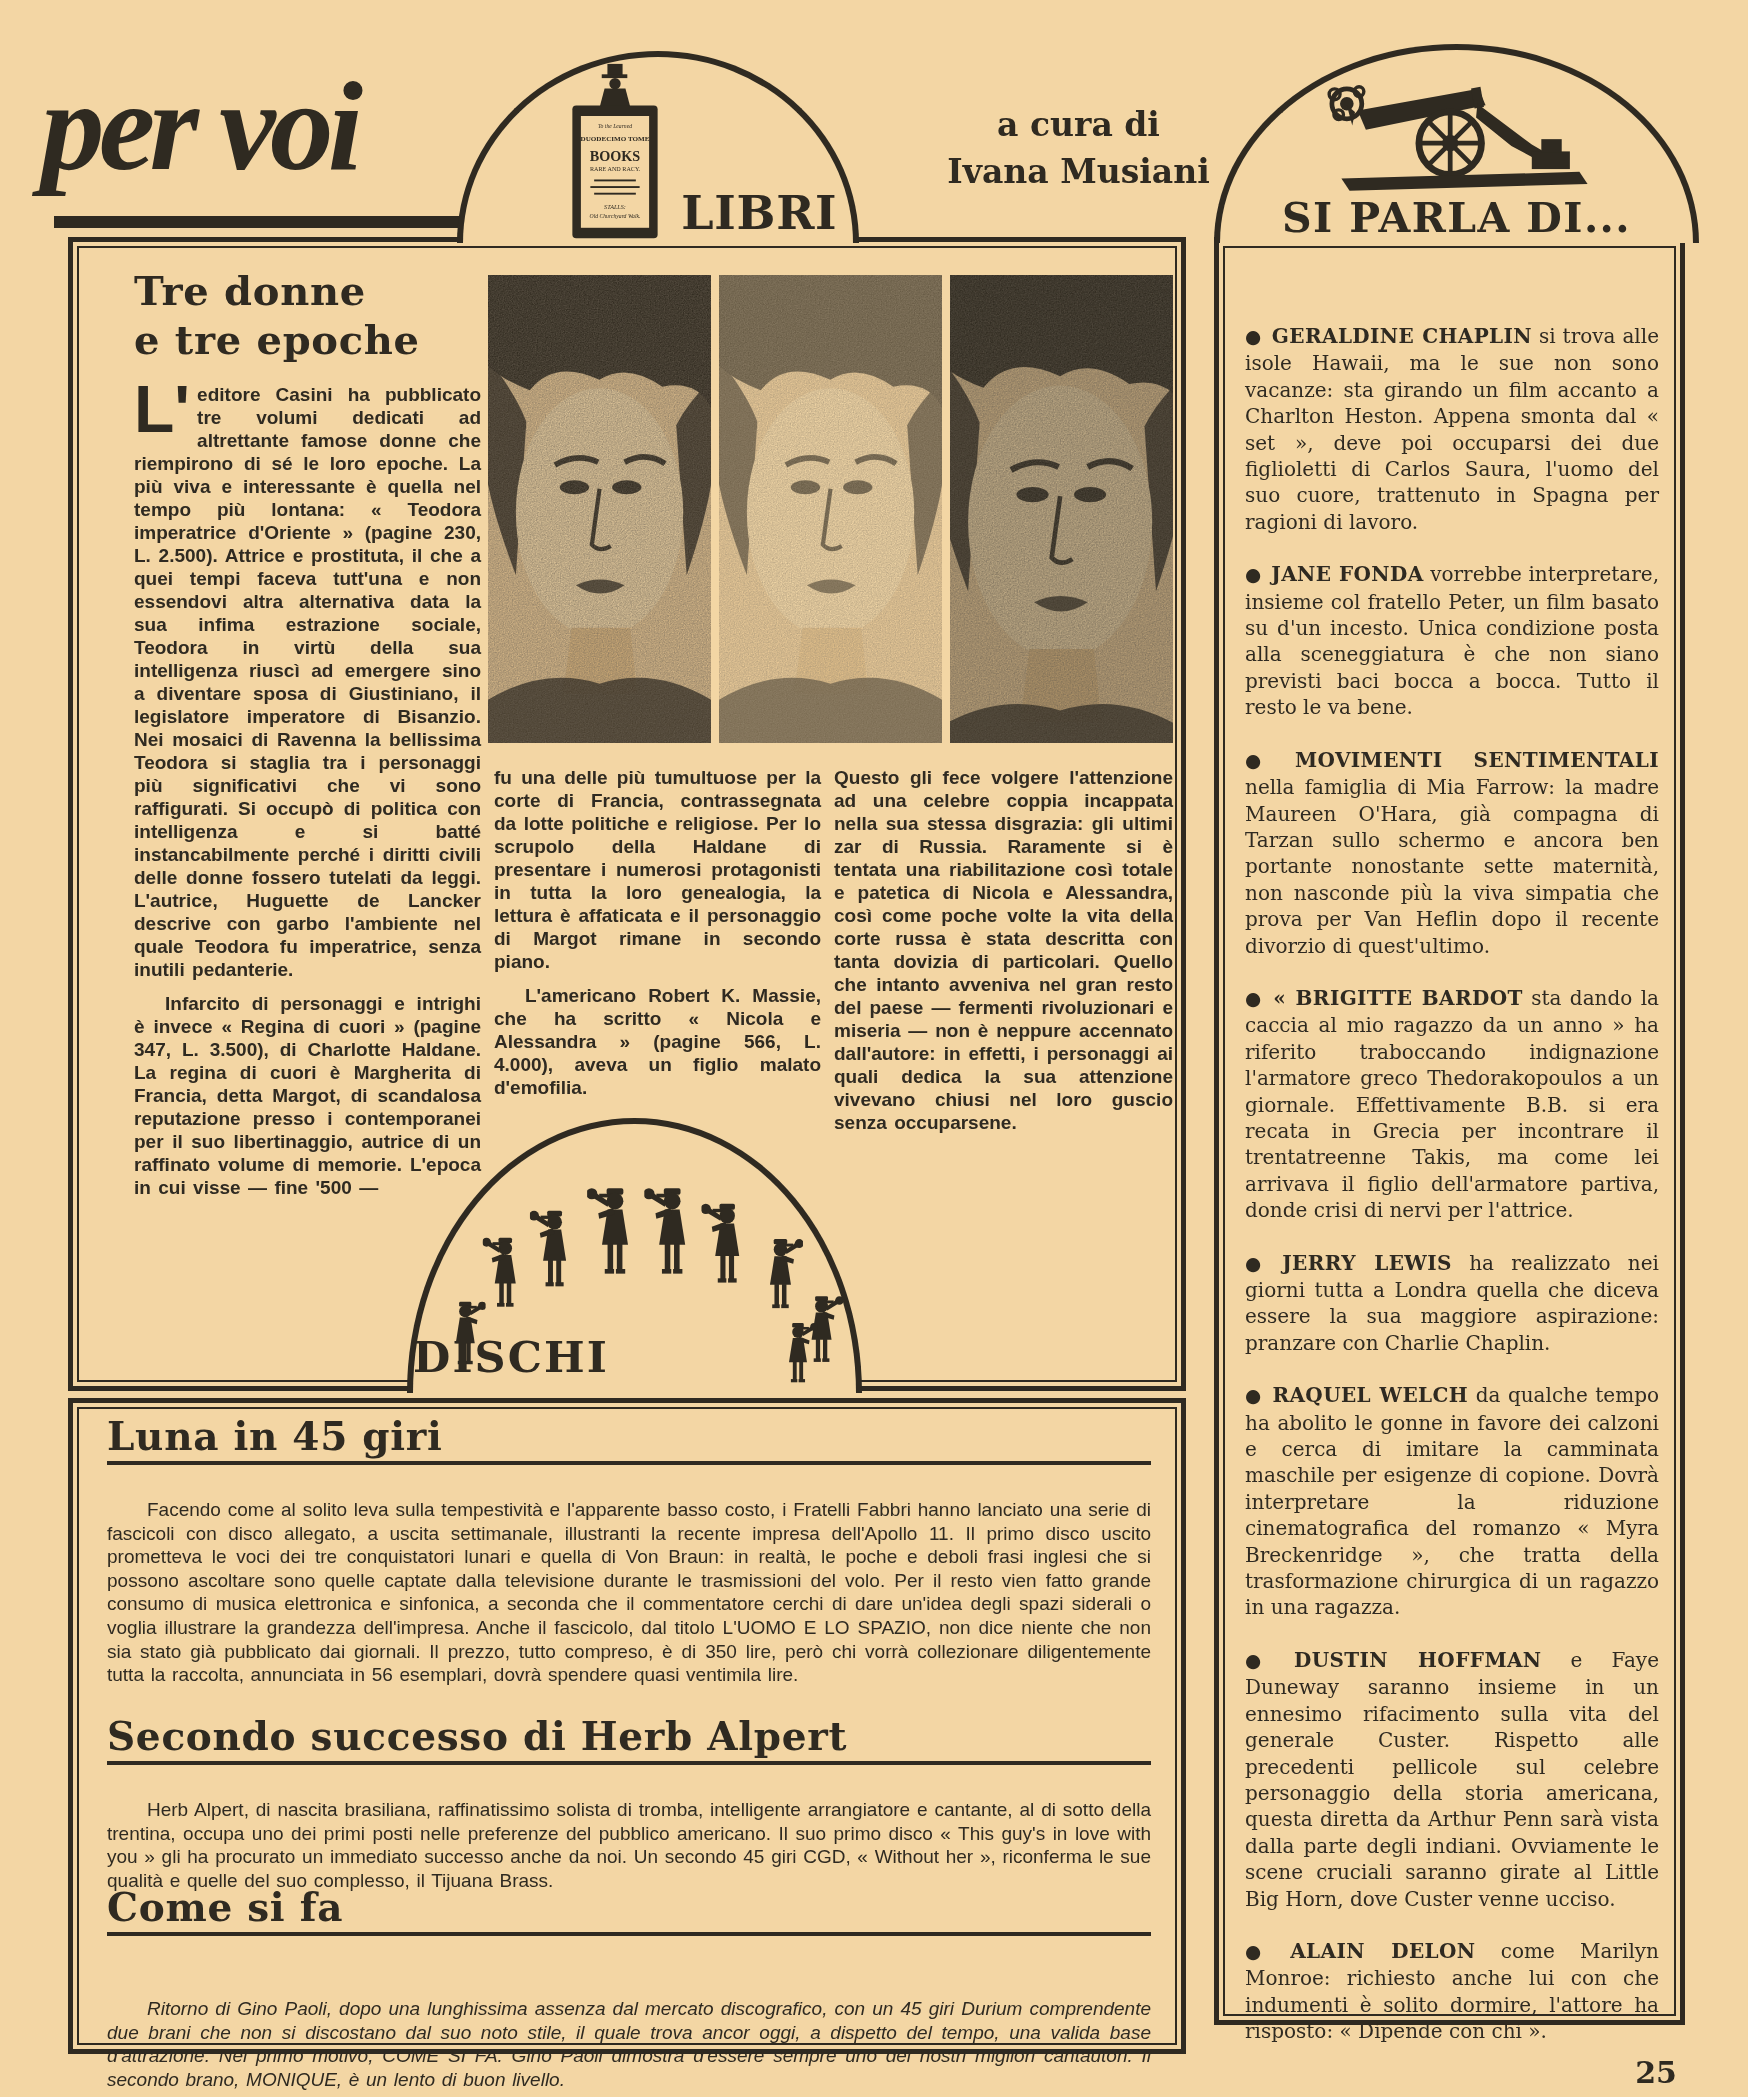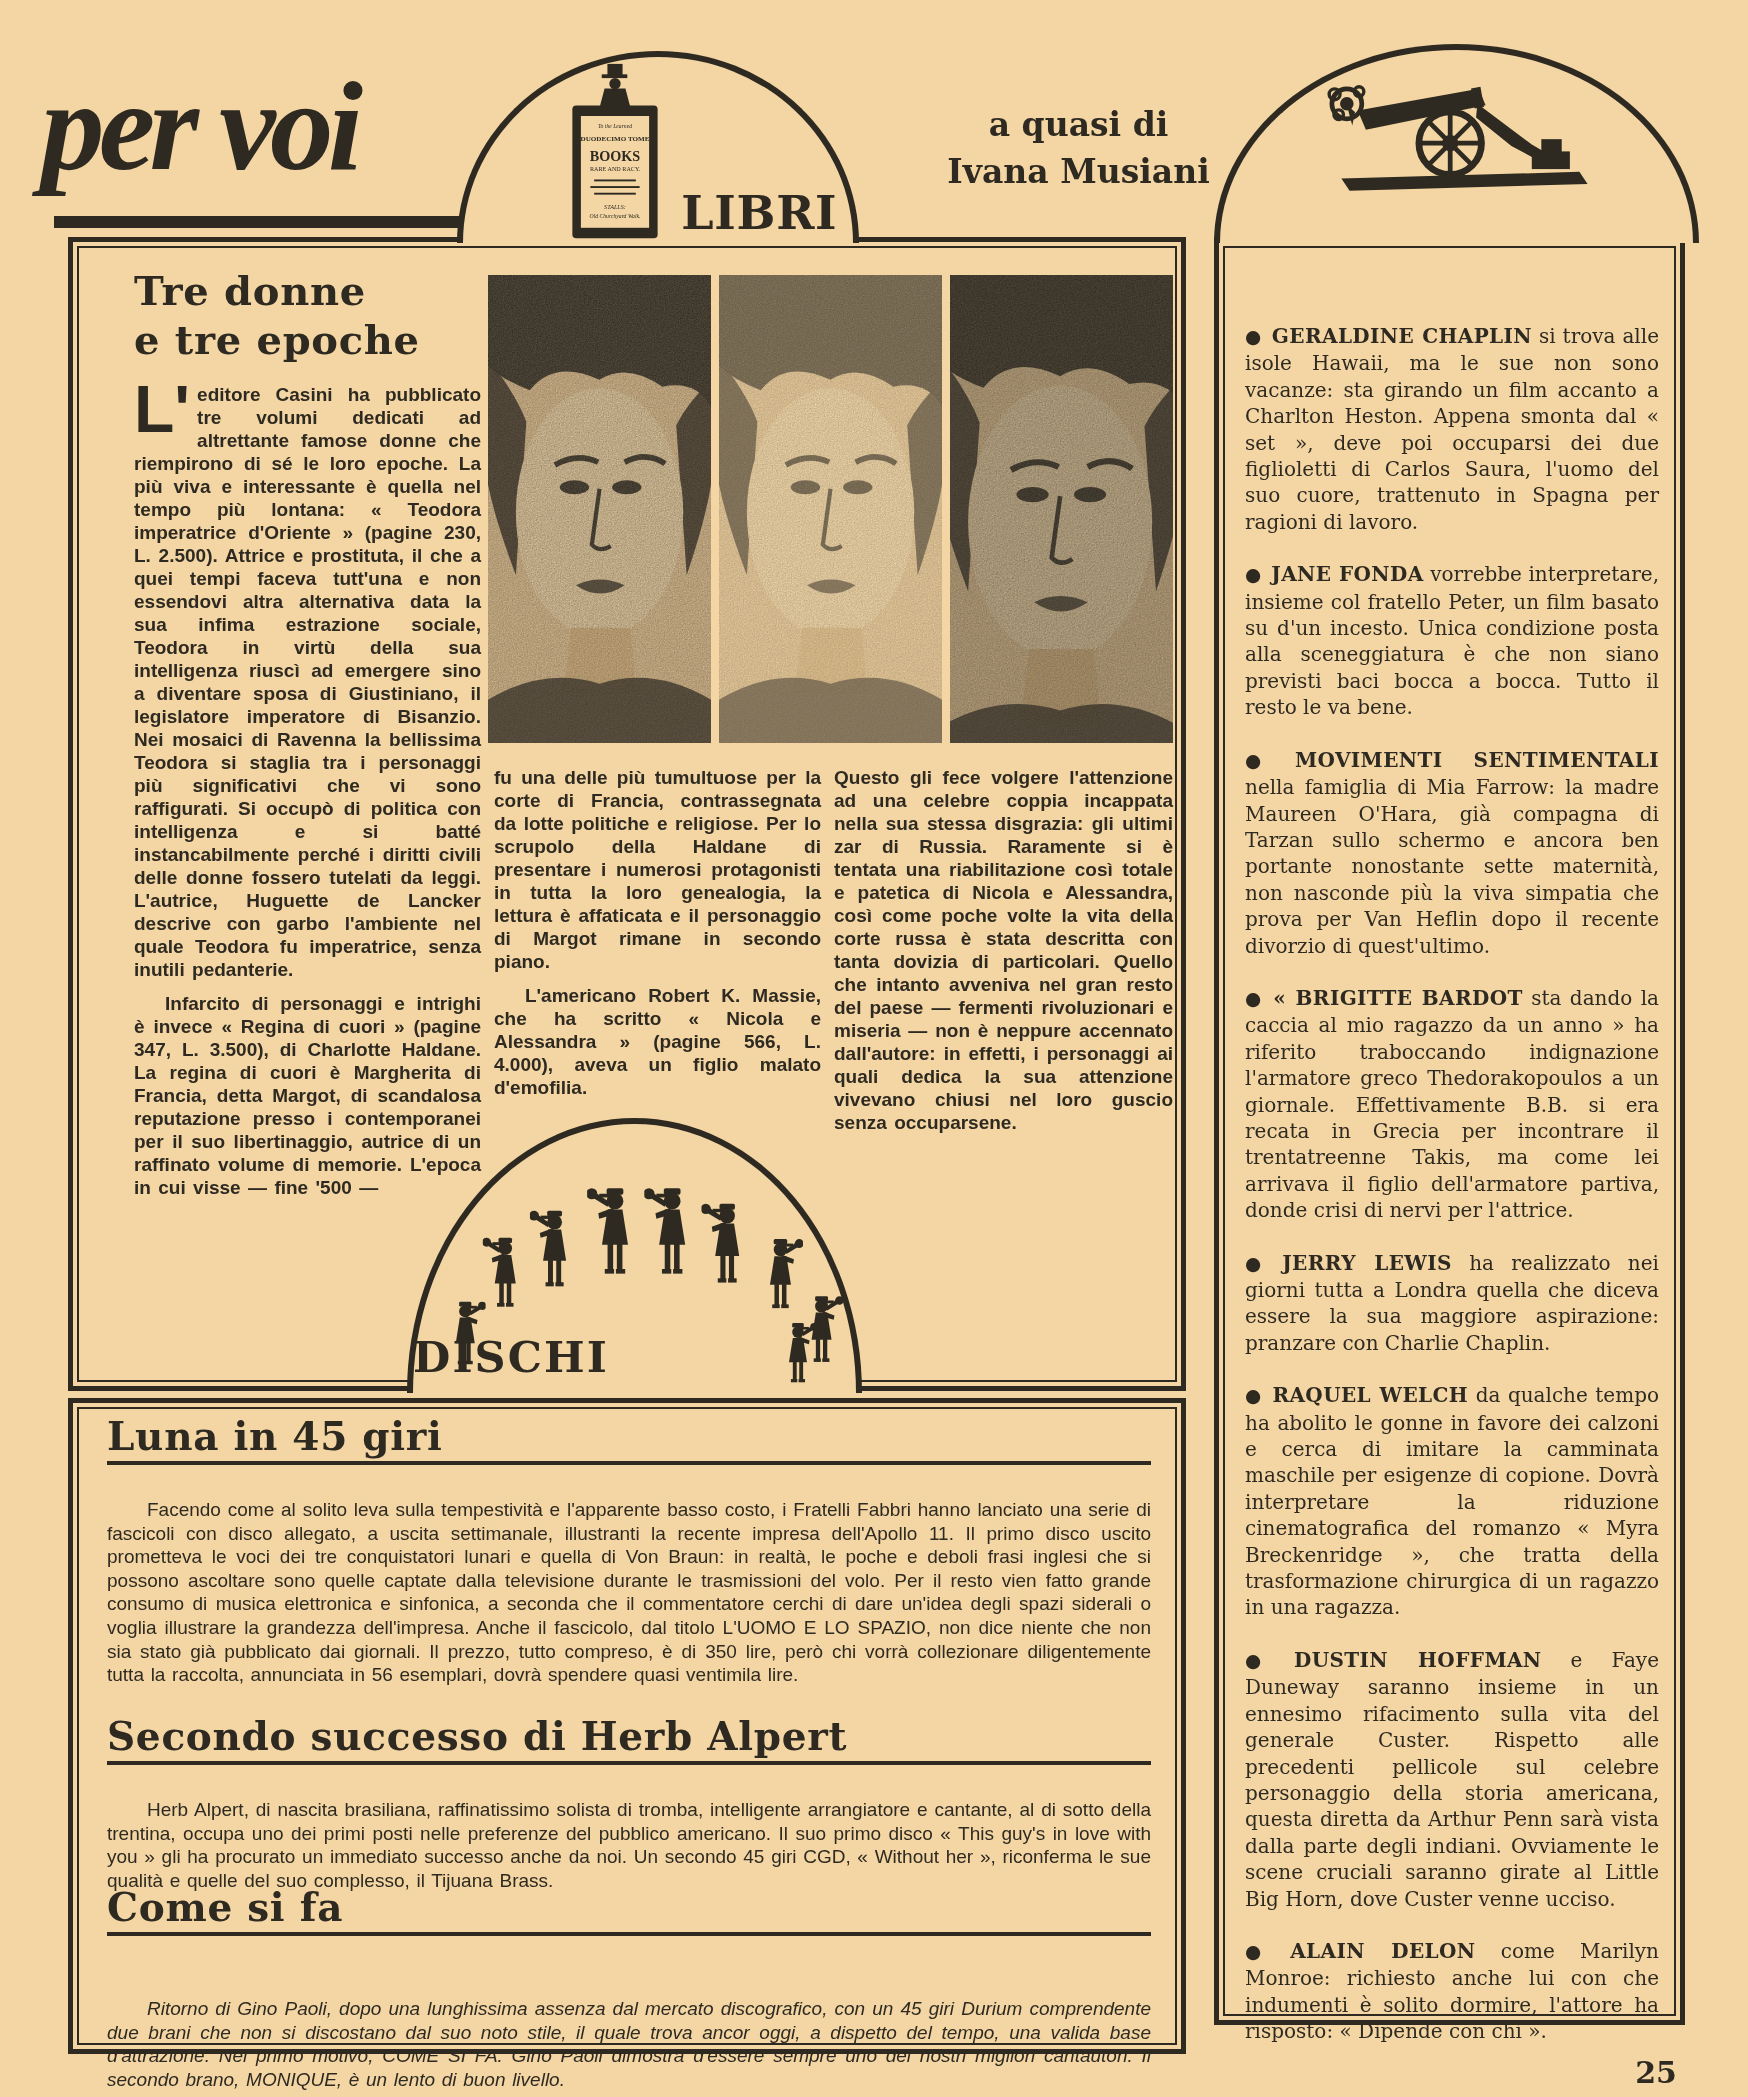--- a/index.html
+++ b/index.html
@@ -176,21 +176,21 @@
           <rect x="48" y="138" width="44" height="2"></rect>
           <text x="70" y="155" font-size="6.5" font-style="italic">STALLS:</text>
           <text x="70" y="165" font-size="6" font-style="italic">Old Churchyard Walk.</text>
         </g>
       </svg>
     </div>
     <div class="dome-label libri-label">LIBRI</div>
   </div>
 
   <div class="acura">
-    <div>a quasi di</div>
+    <div>a cura di</div>
     <div>Ivana Musiani</div>
   </div>
 
   <div class="dome dome-siparla">
     <div class="cannon-wrap">
       <svg viewBox="0 0 440 200" width="100%" height="100%">
         <g stroke="#2f2a21" fill="none">
           <circle cx="58" cy="60" r="22" stroke-width="7"></circle>
           <circle cx="40" cy="46" r="8" stroke-width="5"></circle>
           <circle cx="76" cy="42" r="7" stroke-width="5"></circle>
@@ -211,20 +211,21 @@
             <line x1="210" y1="76" x2="210" y2="160"></line>
             <line x1="168" y1="118" x2="252" y2="118"></line>
             <line x1="180" y1="88" x2="240" y2="148"></line>
             <line x1="240" y1="88" x2="180" y2="148"></line>
           </g>
         </g>
         <circle cx="210" cy="118" r="12" class="ink"></circle>
         <path d="M50,170 L400,160 L412,178 L62,188 Z" class="ink"></path>
       </svg>
     </div>
+    <div class="dome-label siparla-label">SI PARLA DI...</div>
   </div>
 
   <div class="frame panel-libri"></div>
   <div class="frame panel-dischi-box"></div>
   <div class="frame panel-siparla"></div>
 
   <div class="art-title">
     <div>Tre donne</div>
     <div>e tre epoche</div>
   </div>

